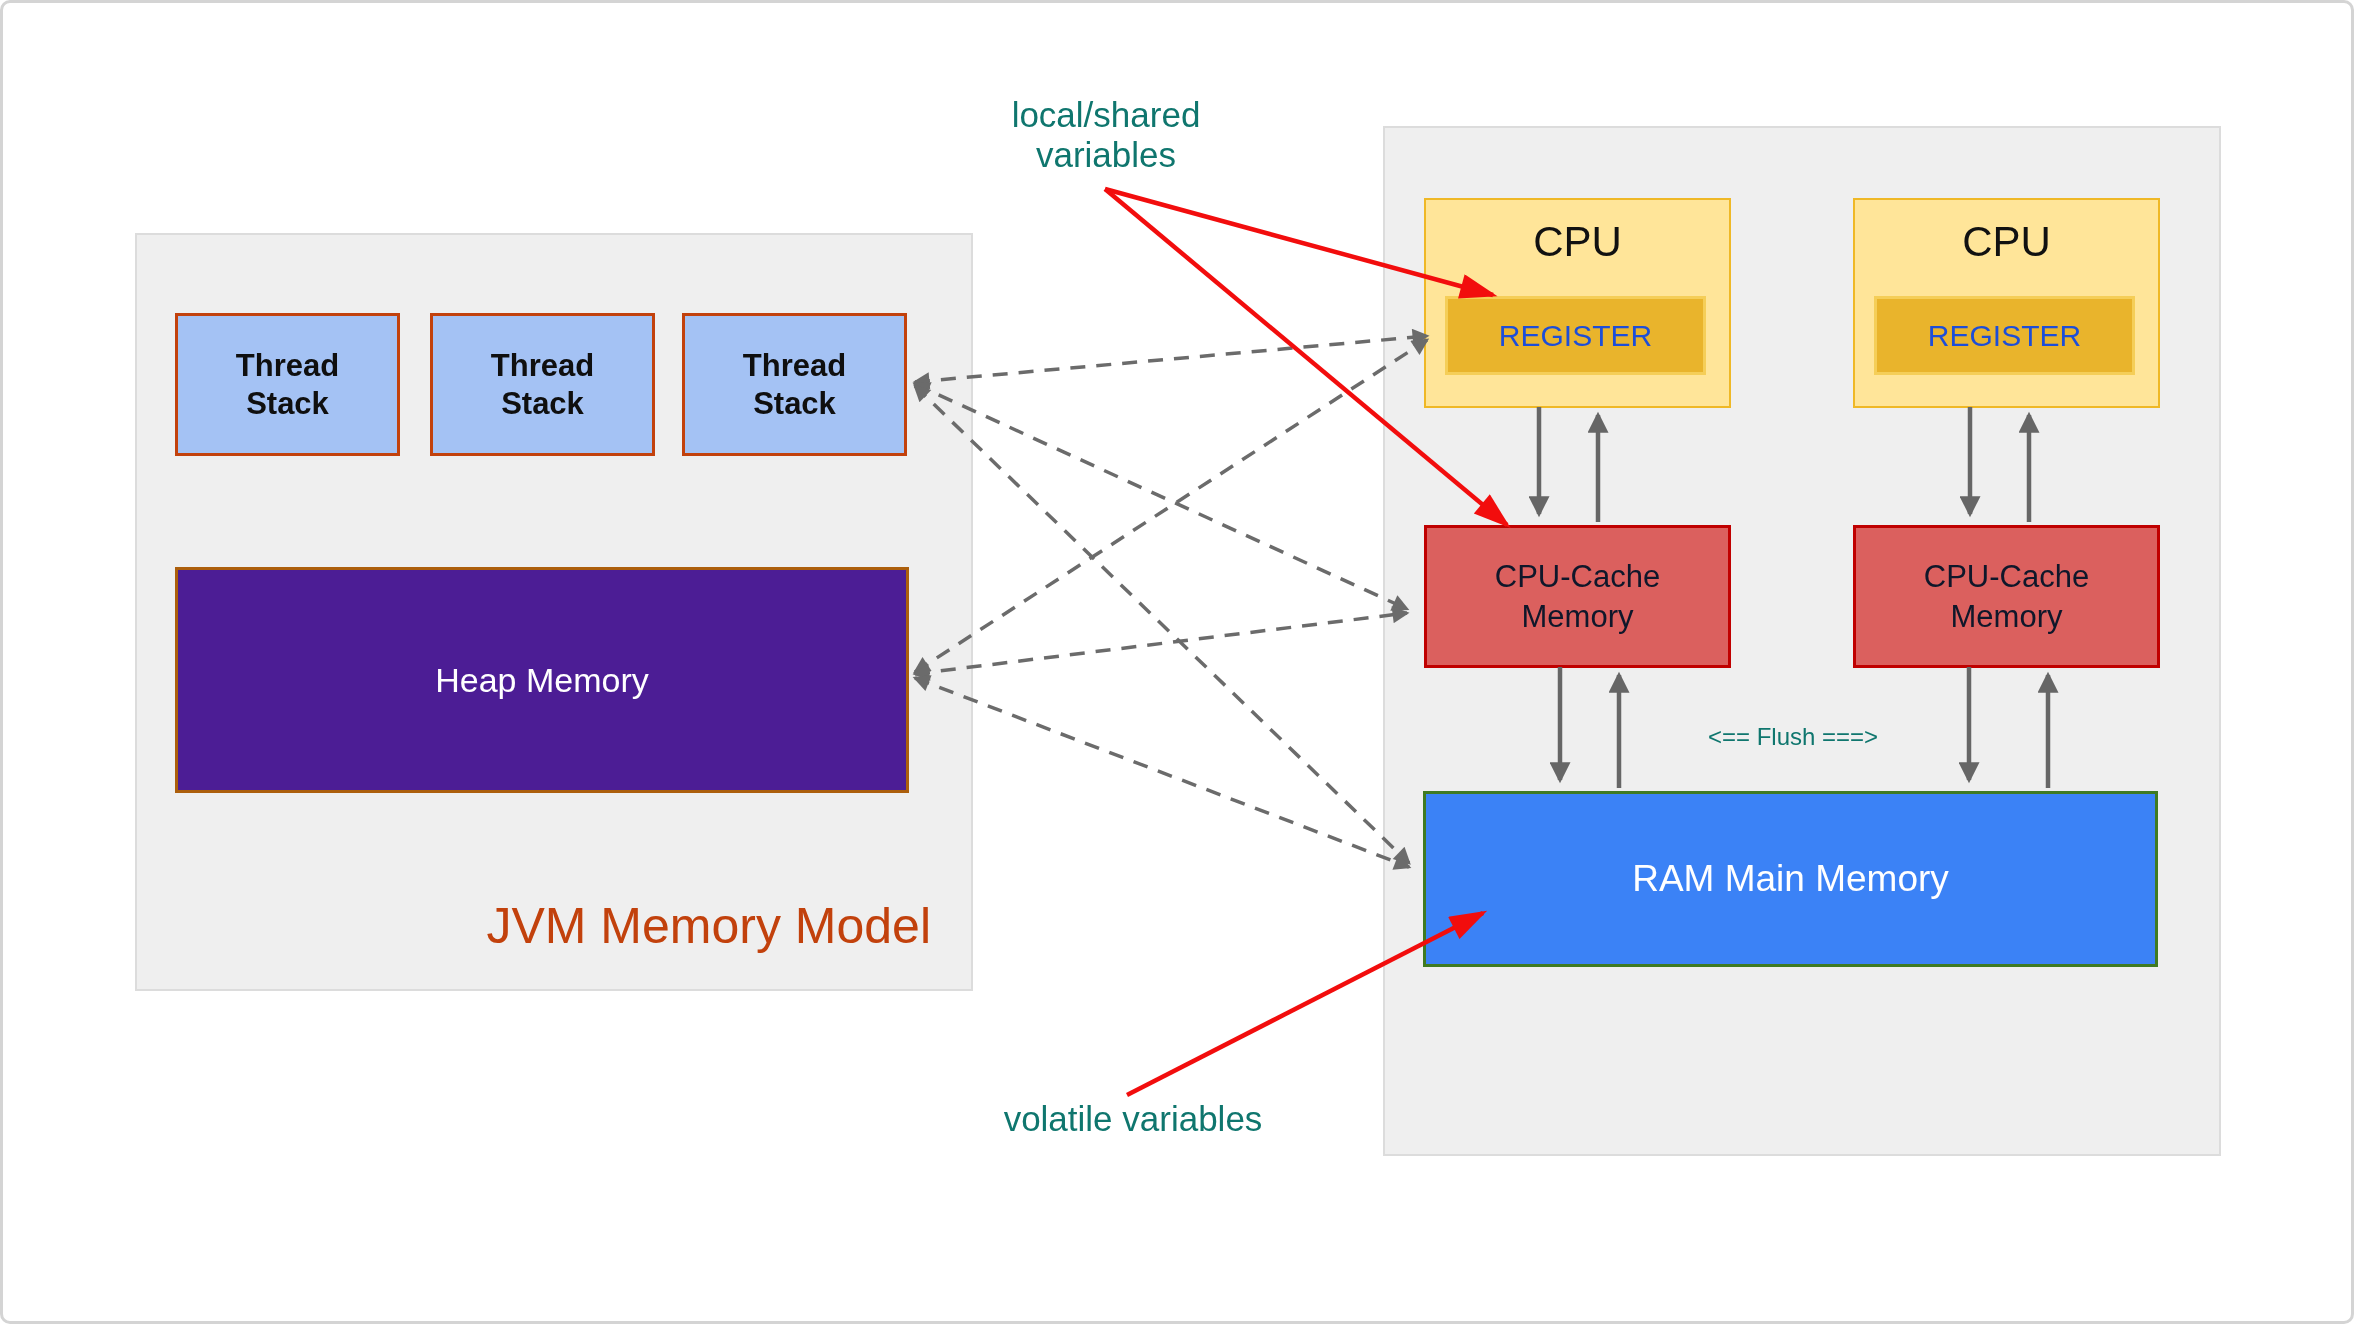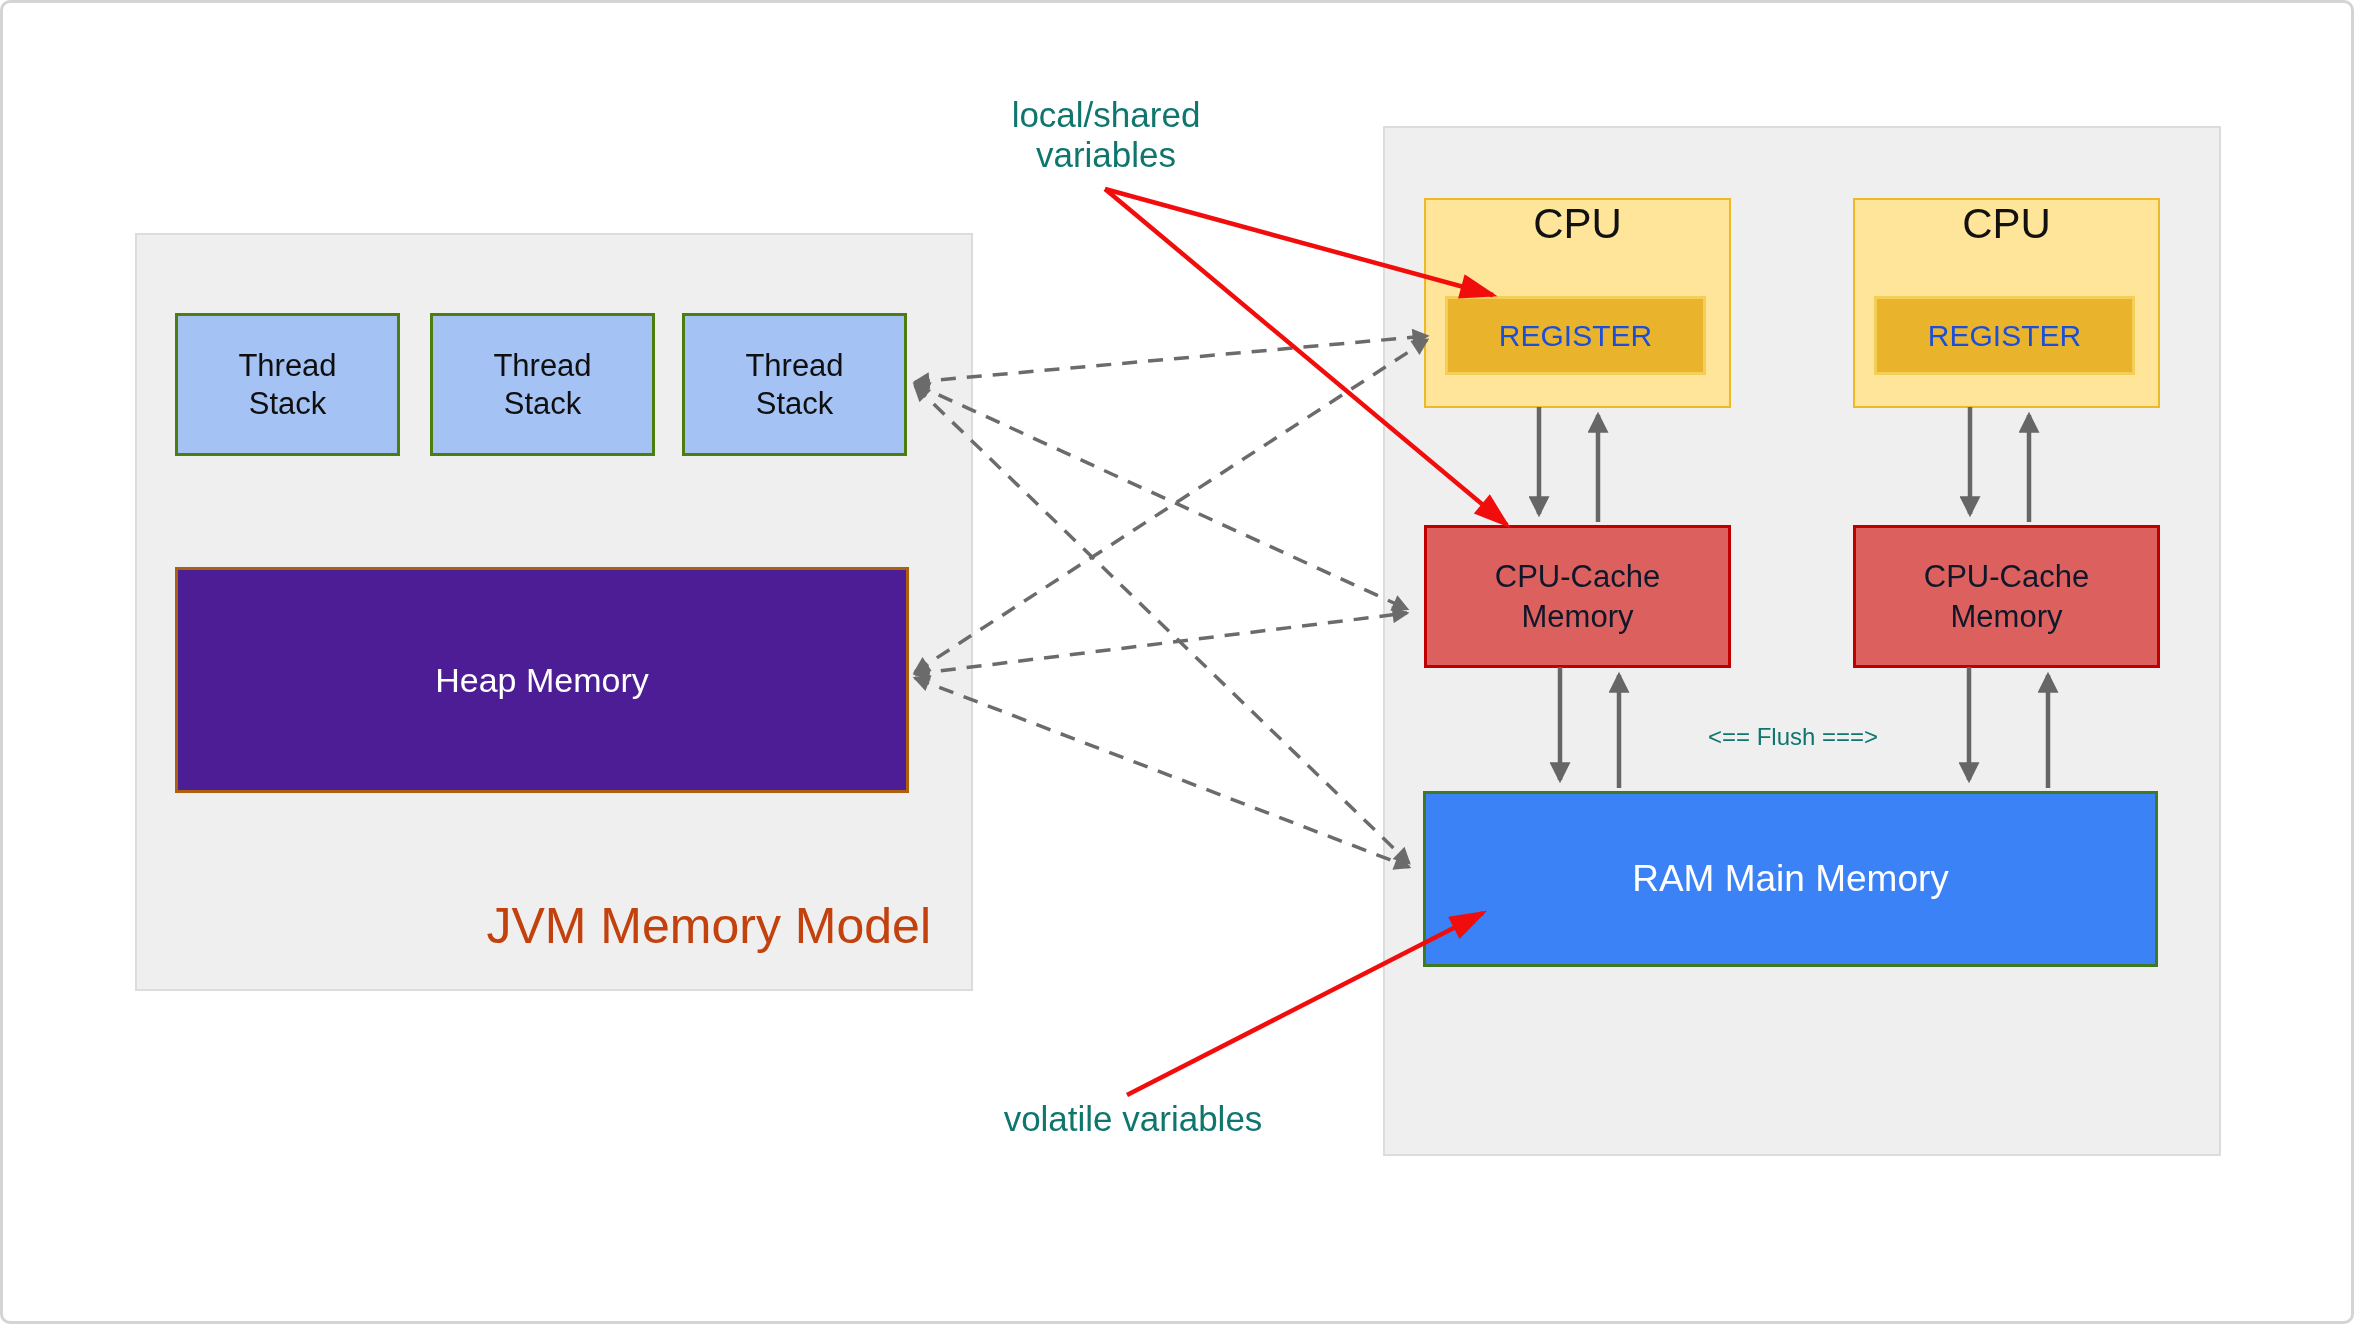--- a/index.html
+++ b/index.html
@@ -35,38 +35,39 @@
     box-sizing:border-box;
     display:flex;
     flex-direction:column;
     align-items:center;
     justify-content:center;
     text-align:center;
   }
   .ts-box{
     width:225px;height:143px;top:78px;
     background:#a4c2f4;
-    border:3px solid #4d7c0f;
-    font-size:31px;line-height:1.22;color:#0f0f0f;
+    border:3px solid #c2410c;
+    font-size:31px;line-height:1.22;color:#0f0f0f;font-weight:bold;
   }
   #ts-1{left:38px;} #ts-2{left:293px;} #ts-3{left:545px;}
   #heap-box{
     left:38px;top:332px;width:734px;height:226px;
     background:#4c1d95;
     border:3px solid #ac5f0c;
     color:#ffffff;font-size:34px;
   }
   .cpu-box{
     top:70px;width:307px;height:210px;
     background:#ffe599;
     border:2px solid #efb826;
     justify-content:flex-start;
   }
   #cpu-1{left:39px;} #cpu-2{left:468px;}
   .cpu-label{
+    margin-top:18px;
     font-size:42px;color:#111111;
   }
   .register-box{
     position:absolute;
     left:19px;top:96px;width:261px;height:79px;
     box-sizing:border-box;
     background:#e9b42c;
     border:3px solid #f5ce58;
     display:flex;align-items:center;justify-content:center;
     font-size:30px;color:#1d4ed8;

